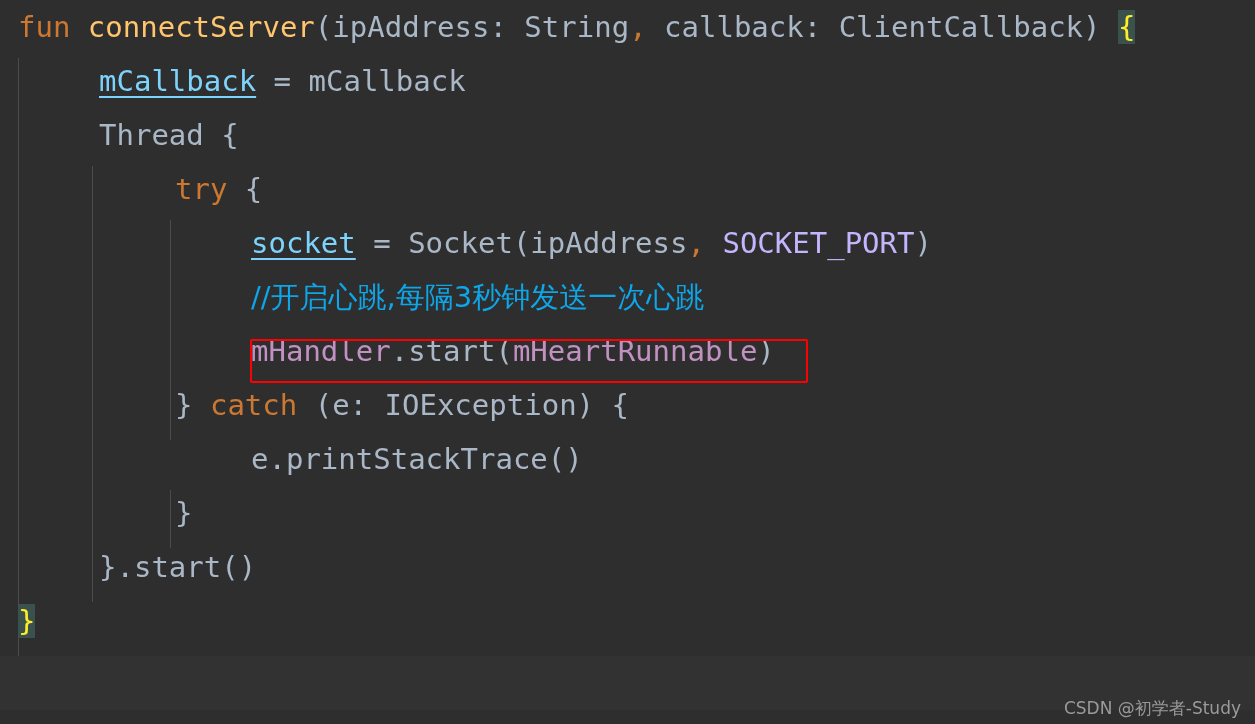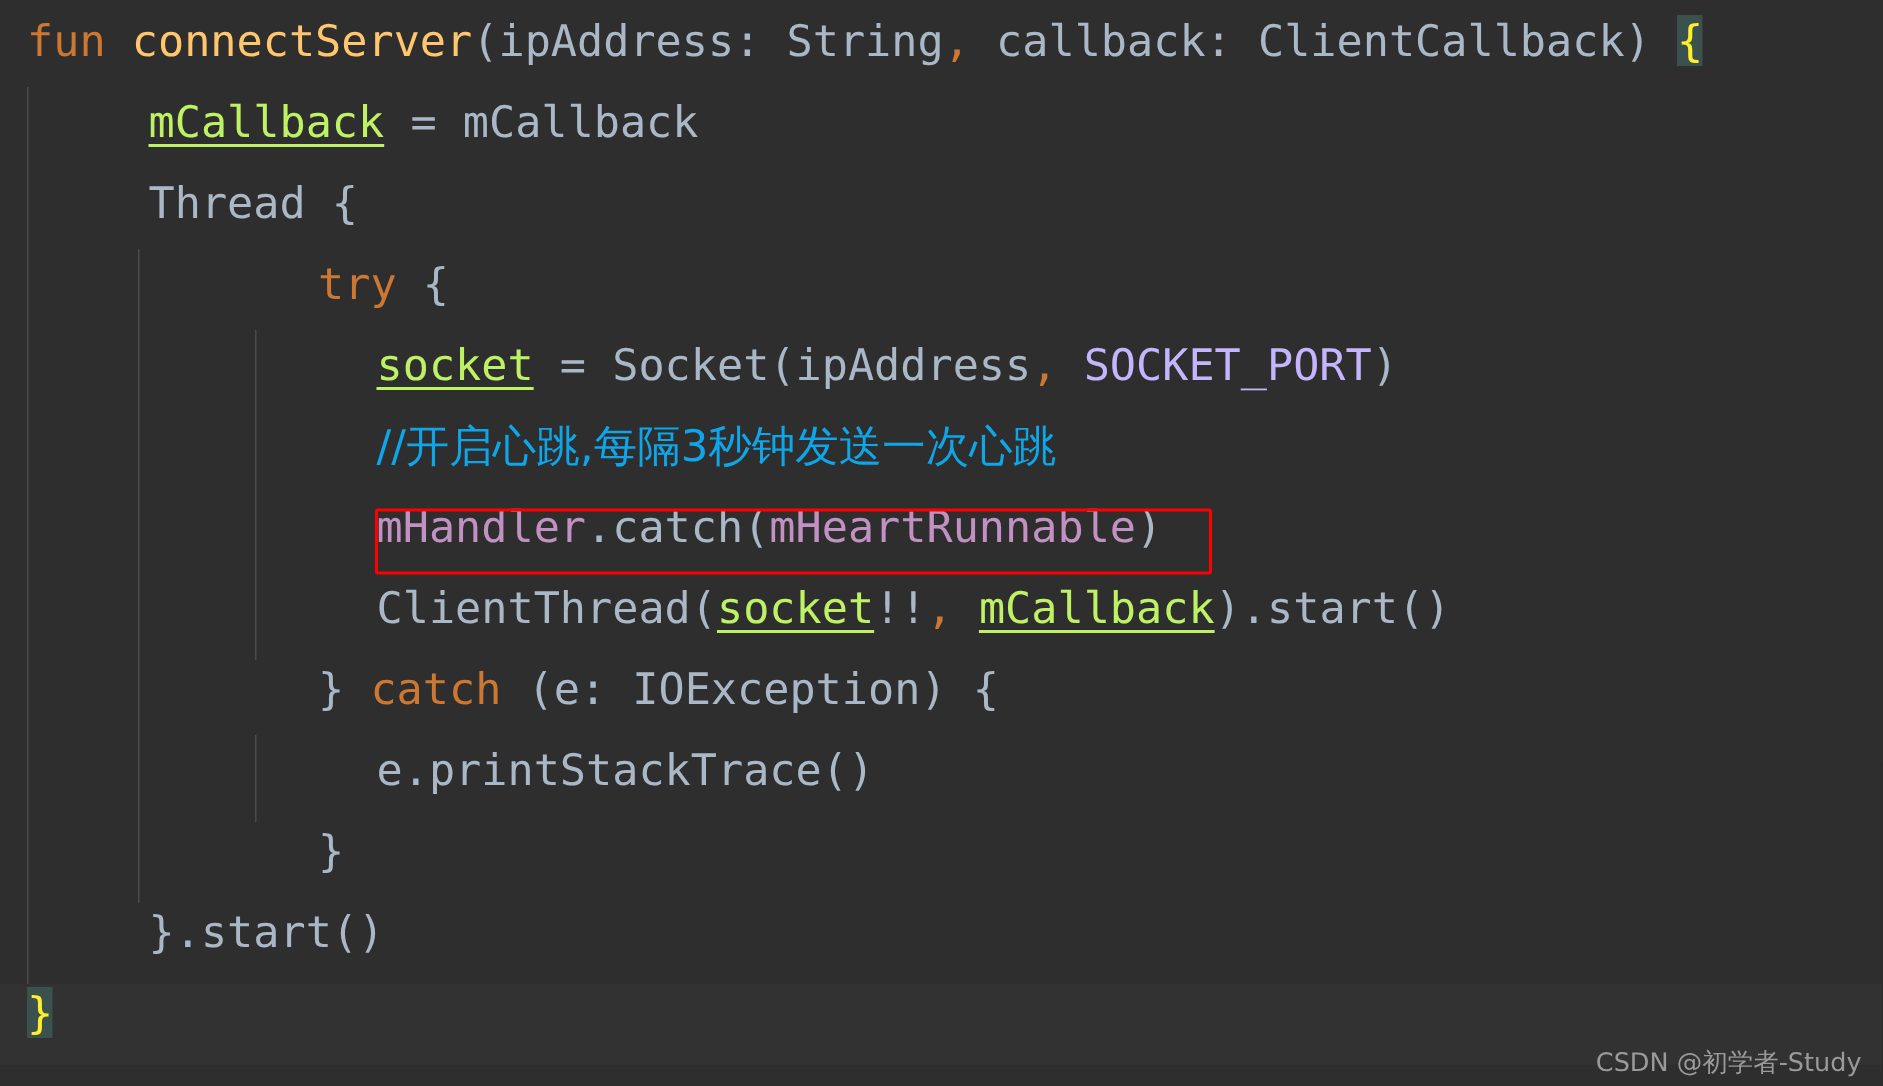--- a/index.html
+++ b/index.html
@@ -32,29 +32,29 @@
     letter-spacing: 0px;
     color: #a9b7c6;
     padding-left: 18px;
     box-sizing: border-box;
   }
   .line .code-text { display: inline; }
 
   
   .ind0 { padding-left: 18px; }
   .ind1 { padding-left: 99px; }
-  .ind2 { padding-left: 175px; margin-left: 37px; }
+  .ind2 { padding-left: 175px; }
   .ind3 { padding-left: 251px; }
 
   
   .kw        { color: #cc7832; }            
   .fname     { color: #ffc66d; }            
   .plain     { color: #a9b7c6; }            
   .field     { color: #c191c1; }            
-  .field-u   { color: #bef264; text-decoration: underline; text-underline-offset: 5px; }
+  .field-u   { color: #7dd3fc; text-decoration: underline; text-underline-offset: 5px; }
   .const     { color: #c4b5fd; }            
   .comment   { color: #0ea5e9; font-family: "DejaVu Sans", "Liberation Sans", sans-serif; }
   .comma     { color: #cc7832; }
   .brace-hl  { color: #ffef28; background: #3b514d; }
 
   
   .guide {
     position: absolute;
     width: 1px;
     background: #4b4b4b;
@@ -108,22 +108,21 @@
       <div class="guide" style="left: 170px; top: 490px; height: 58px;"></div>
     </div>
 
   <div id="code">
       <div class="line ind0"><span class="code-text kw">fun</span><span class="code-text plain"> </span><span class="code-text fname">connectServer</span><span class="code-text plain">(ipAddress: String</span><span class="code-text comma">,</span><span class="code-text plain"> callback: ClientCallback) </span><span class="code-text brace-hl">{</span></div>
       <div class="line ind1"><span class="code-text field-u">mCallback</span><span class="code-text plain"> = mCallback</span></div>
       <div class="line ind1"><span class="code-text plain">Thread {</span></div>
       <div class="line ind2"><span class="code-text kw">try</span><span class="code-text plain"> {</span></div>
       <div class="line ind3"><span class="code-text field-u">socket</span><span class="code-text plain"> = Socket(ipAddress</span><span class="code-text comma">,</span><span class="code-text plain"> </span><span class="code-text const">SOCKET_PORT</span><span class="code-text plain">)</span></div>
       <div class="line ind3"><span class="code-text comment">//开启心跳,每隔3秒钟发送一次心跳</span></div>
-      <div class="line ind3"><span class="code-text field">mHandler</span><span class="code-text plain">.catch(</span><span class="code-text field">mHeartRunnable</span><span class="code-text plain">)</span></div>
-      <div class="line ind3"><span class="code-text plain">ClientThread(</span><span class="code-text field-u">socket</span><span class="code-text plain">!!</span><span class="code-text comma">,</span><span class="code-text plain"> </span><span class="code-text field-u">mCallback</span><span class="code-text plain">).start()</span></div>
+      <div class="line ind3"><span class="code-text field">mHandler</span><span class="code-text plain">.start(</span><span class="code-text field">mHeartRunnable</span><span class="code-text plain">)</span></div>
       <div class="line ind2"><span class="code-text plain">} </span><span class="code-text kw">catch</span><span class="code-text plain"> (e: IOException) {</span></div>
       <div class="line ind3"><span class="code-text plain">e.printStackTrace()</span></div>
       <div class="line ind2"><span class="code-text plain">}</span></div>
       <div class="line ind1"><span class="code-text plain">}.start()</span></div>
       <div class="line ind0"><span class="code-text brace-hl">}</span></div>
     </div>
 
   <div id="redbox"></div>
 
   <div id="watermark">CSDN @初学者-Study</div>

